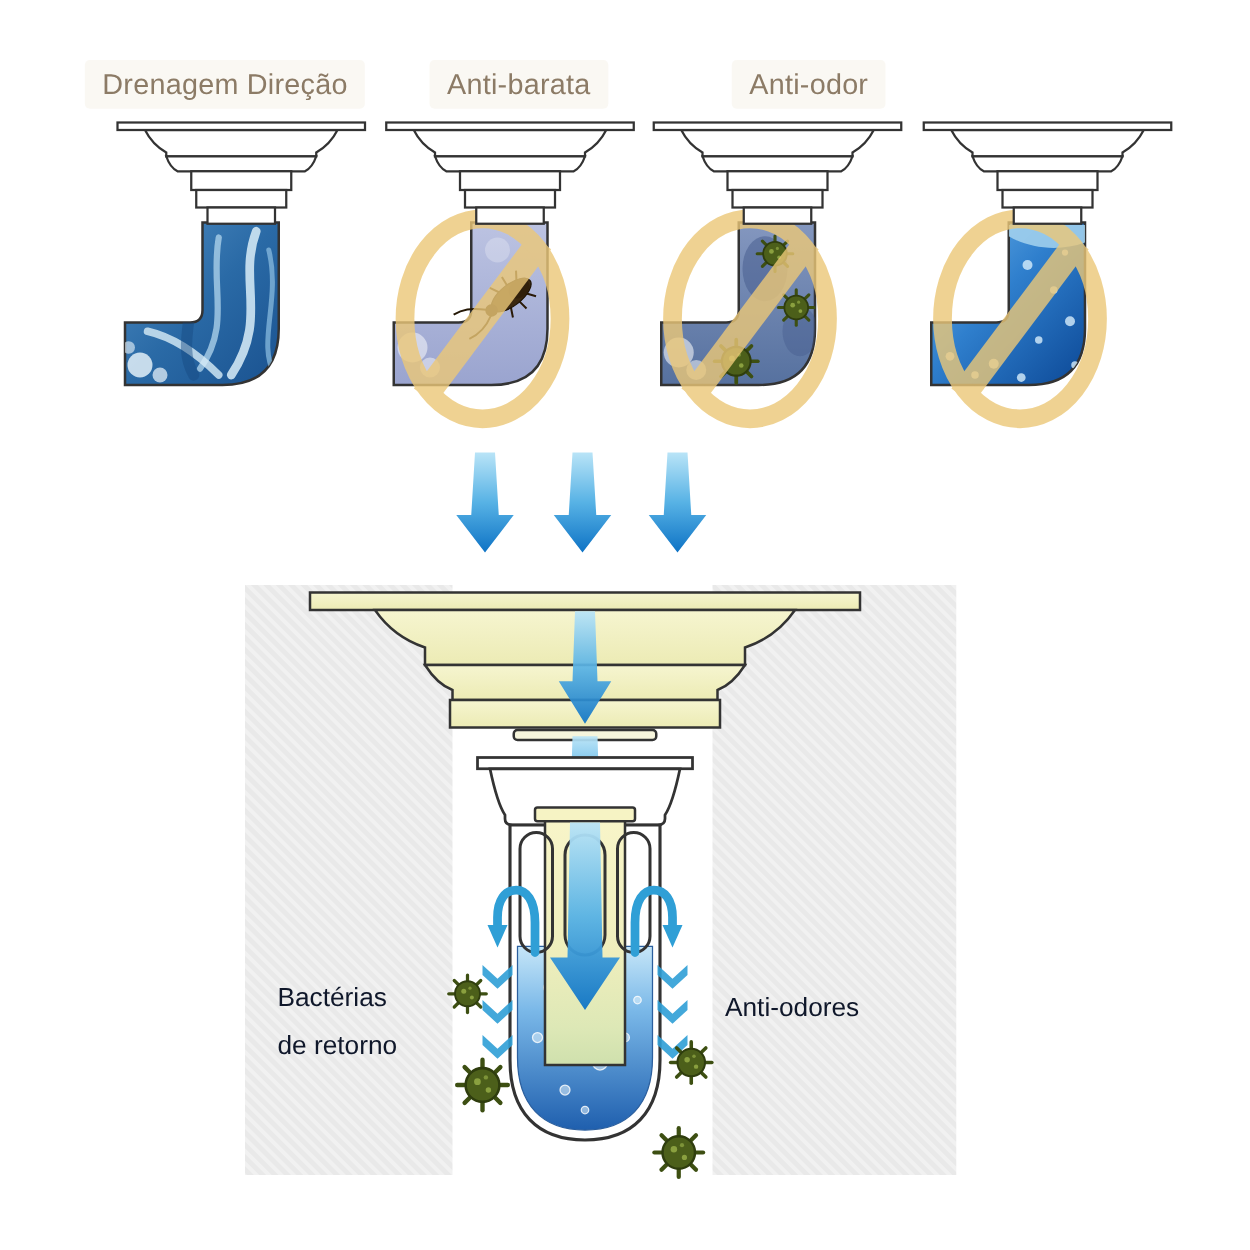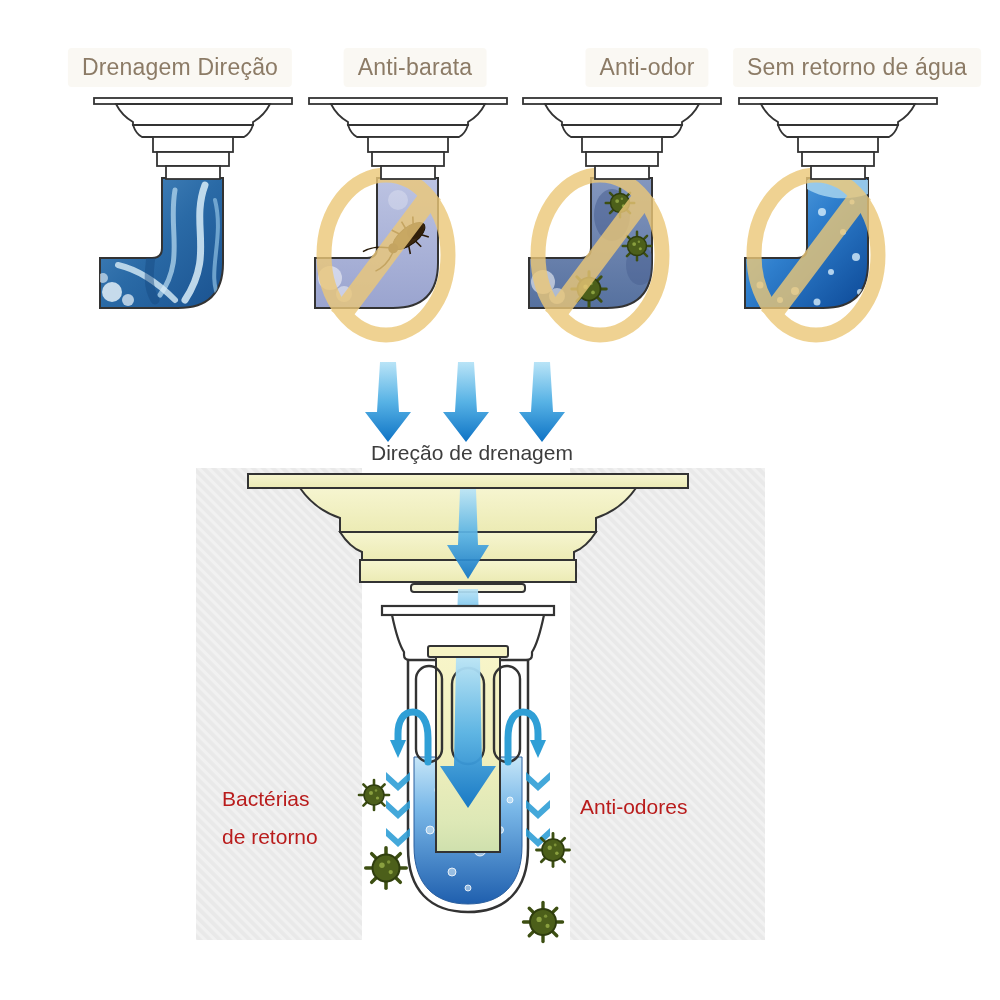--- a/index.html
+++ b/index.html
@@ -12,21 +12,21 @@
     position:absolute;top:48px;transform:translateX(-50%);
     font-size:23px;color:#8c7b66;white-space:nowrap;
     background:rgba(233,222,202,0.22);padding:6px 14px;border-radius:4px;
     letter-spacing:0.2px;
   }
   .direction-label{
     position:absolute;left:472px;top:441px;transform:translateX(-50%);
     font-size:21px;color:#3d3d3d;white-space:nowrap;
   }
   .side-label{
-    position:absolute;font-size:21px;color:#b91c1c;white-space:nowrap;line-height:38px;
+    position:absolute;font-size:21px;color:#0f172a;white-space:nowrap;line-height:38px;
   }
   .side-label.left{left:222px;top:780px;}
   .side-label.right{left:580px;top:788px;}
 </style>
 </head>
 <body>
 
 <div class="canvas">
 
 <svg width="1000" height="1000" viewBox="0 0 1000 1000">
@@ -276,23 +276,21 @@
     <use href="#germ" transform="translate(374,795)"></use>
     <use href="#germ" transform="translate(386,868) scale(1.35)"></use>
     <use href="#germ" transform="translate(553,850) scale(1.1)"></use>
     <use href="#germ" transform="translate(543,922) scale(1.3)"></use>
   </g>
 </svg>
 
 <div class="feat-label" style="left:180px">Drenagem Direção</div>
 <div class="feat-label" style="left:415px">Anti-barata</div>
 <div class="feat-label" style="left:647px">Anti-odor</div>
-<div class="feat-label" style="left:857px">Sem retorno de água</div>
-
-<div class="direction-label">Direção de drenagem</div>
+
 
 <div class="side-label left">
   <div>Bactérias</div>
   <div>de retorno</div>
 </div>
 
 <div class="side-label right">Anti-odores</div>
 
 </div>
 

